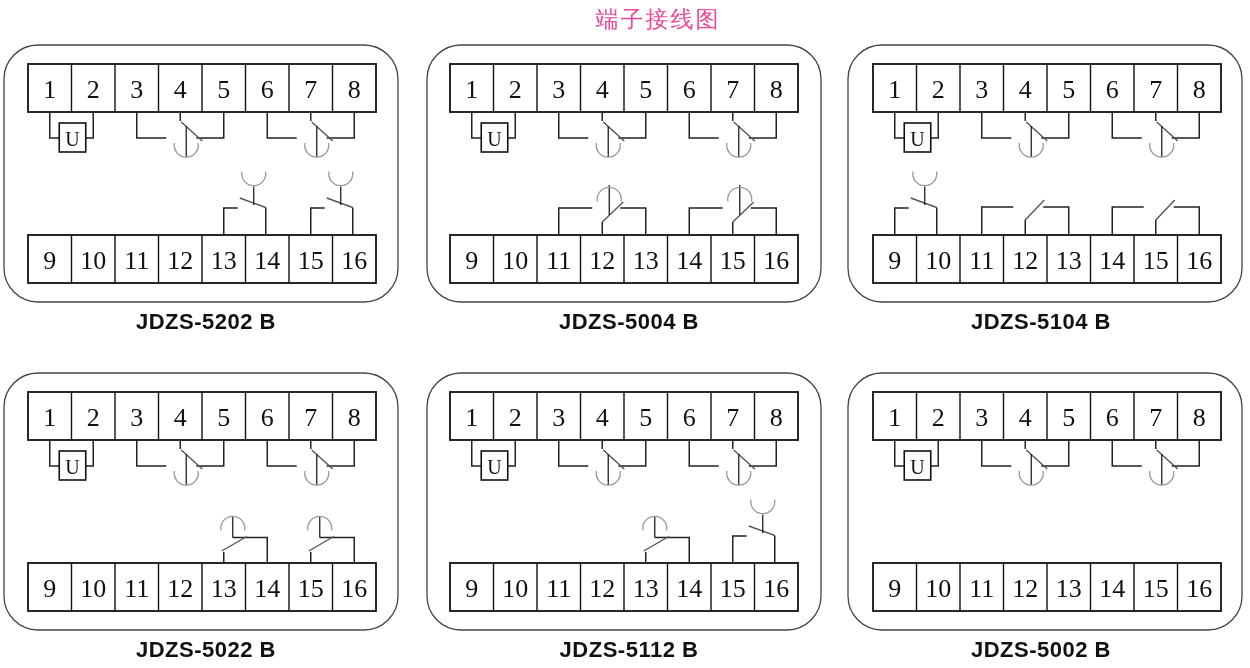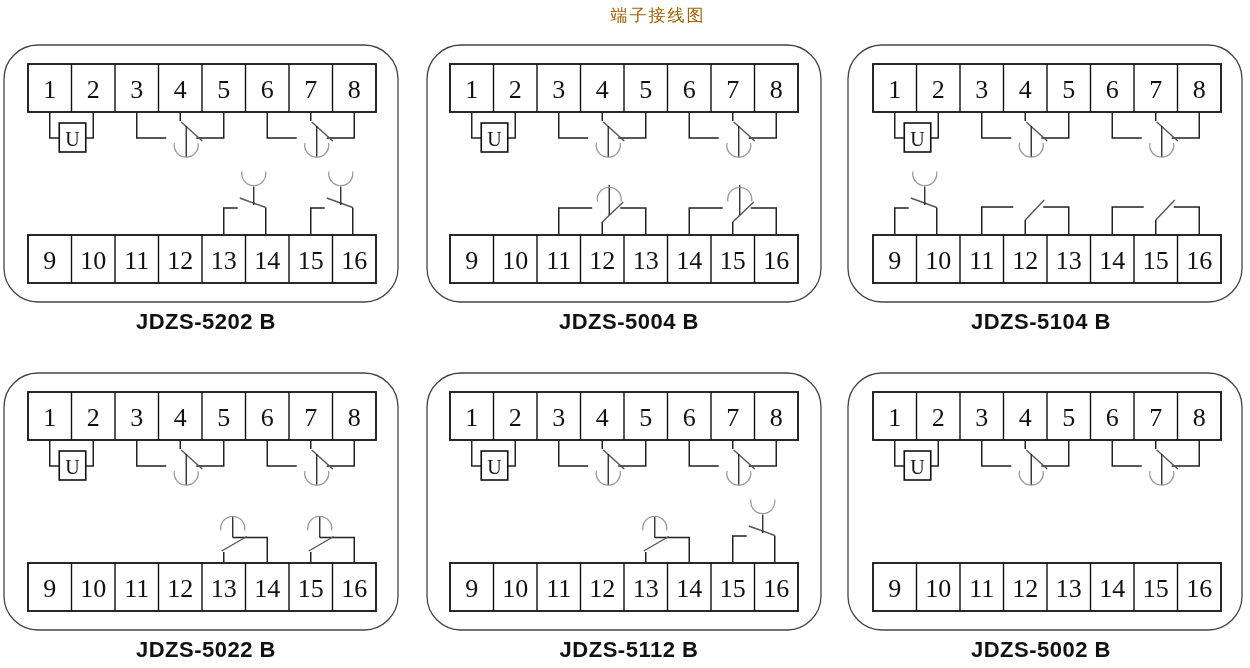--- a/index.html
+++ b/index.html
@@ -2,21 +2,21 @@
 <html><head>
 <meta charset="utf-8">
 <style>
   html,body{margin:0;padding:0;}
   body{
     width:1250px;height:668px;background:#ffffff;position:relative;
     overflow:hidden;font-family:"Liberation Sans",sans-serif;
   }
   .page-title{
     position:absolute;top:4px;left:658px;transform:translateX(-50%);
-    font-size:17px;font-weight:500;color:#a16207;letter-spacing:2px;
+    font-size:23px;font-weight:500;color:#ec4899;letter-spacing:2px;
     font-family:"Liberation Sans",sans-serif;white-space:nowrap;
   }
   #diagram{position:absolute;left:0;top:0;}
   text.tnum{
     font-family:"Liberation Serif",serif;font-size:26px;fill:#111111;
   }
   text.ulabel{
     font-family:"Liberation Serif",serif;font-size:20px;fill:#111111;
   }
   text.plabel{

